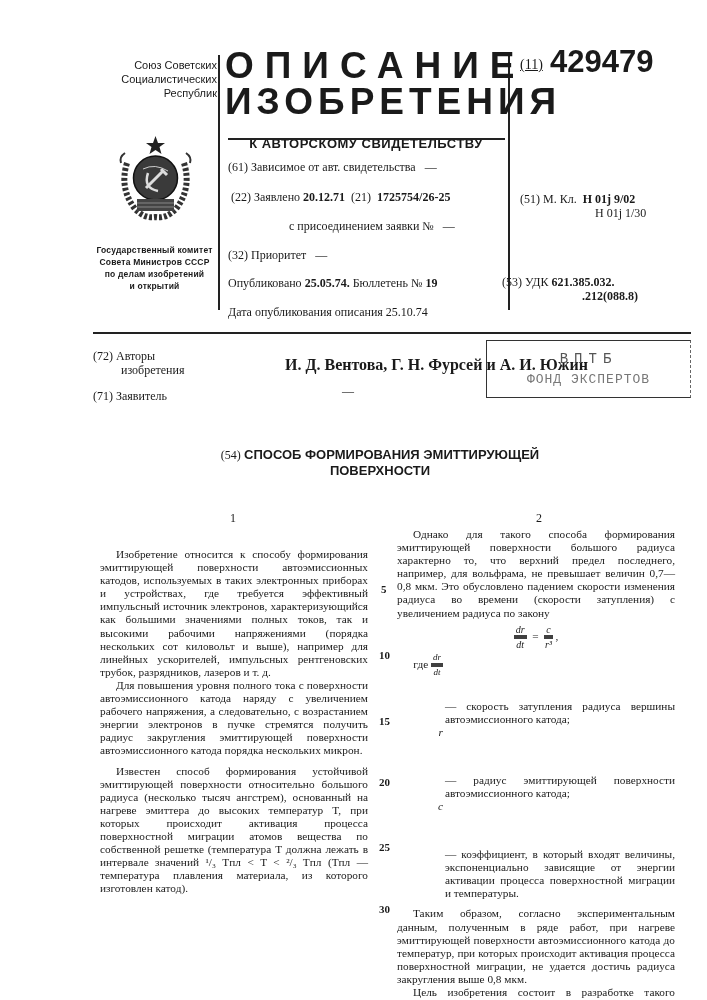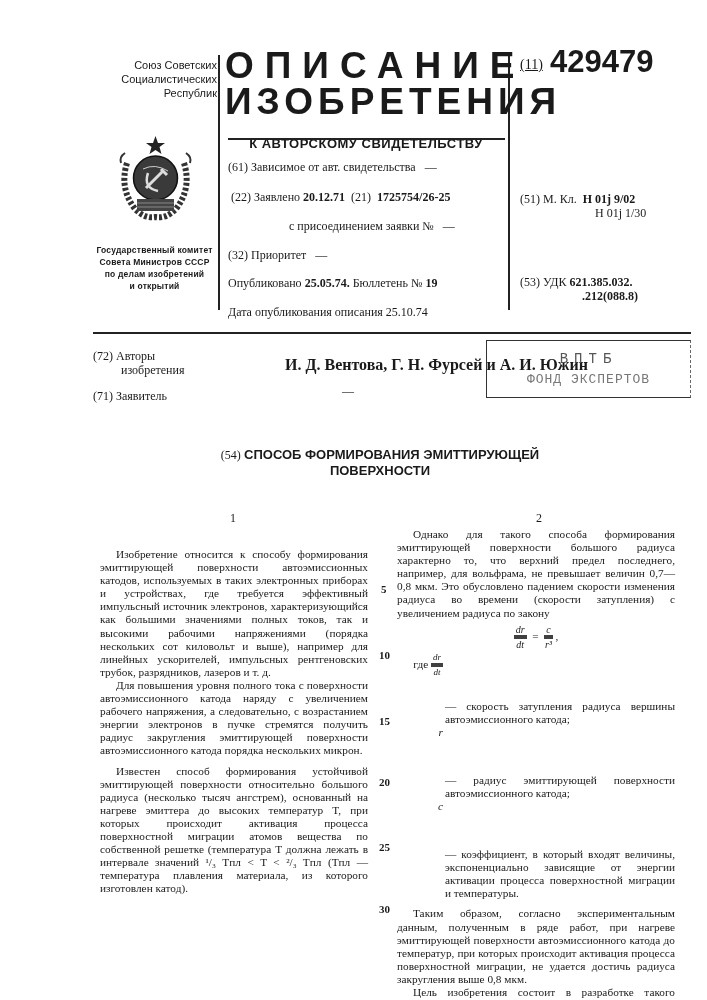--- a/index.html
+++ b/index.html
@@ -33,21 +33,21 @@
   .bib { font-size:12px; line-height:14px; white-space:nowrap; }
   #b61 { left:228px; top:160px; }
   #b22 { left:231px; top:190px; }
   #b22join { left:248px; top:219px;margin-left:41px; }
   #b32 { left:228px; top:248px; }
   #bpub { left:228px; top:276px; }
   #bdate { left:228px; top:305px; }
 
   #b51 { left:520px; top:192px; }
   #b51b { left:595px; top:206px; }
-  #b53 { left:520px; top:275px; }
+  #b53 { left:502px; top:275px; }
   #b53b { left:582px; top:289px; }
 
   
   #hrule { left:93px; top:332px; width:598px; height:2px; background:#222; }
 
   
   #a72 { left:93px; top:349px; font-size:12px; line-height:14px; }
   #authors { left:285px; top:356px; font-size:16px; font-weight:bold; }
   #a71 { left:93px; top:389px; font-size:12px; }
   #applicant { left:342px; top:384px; font-size:12px; }

